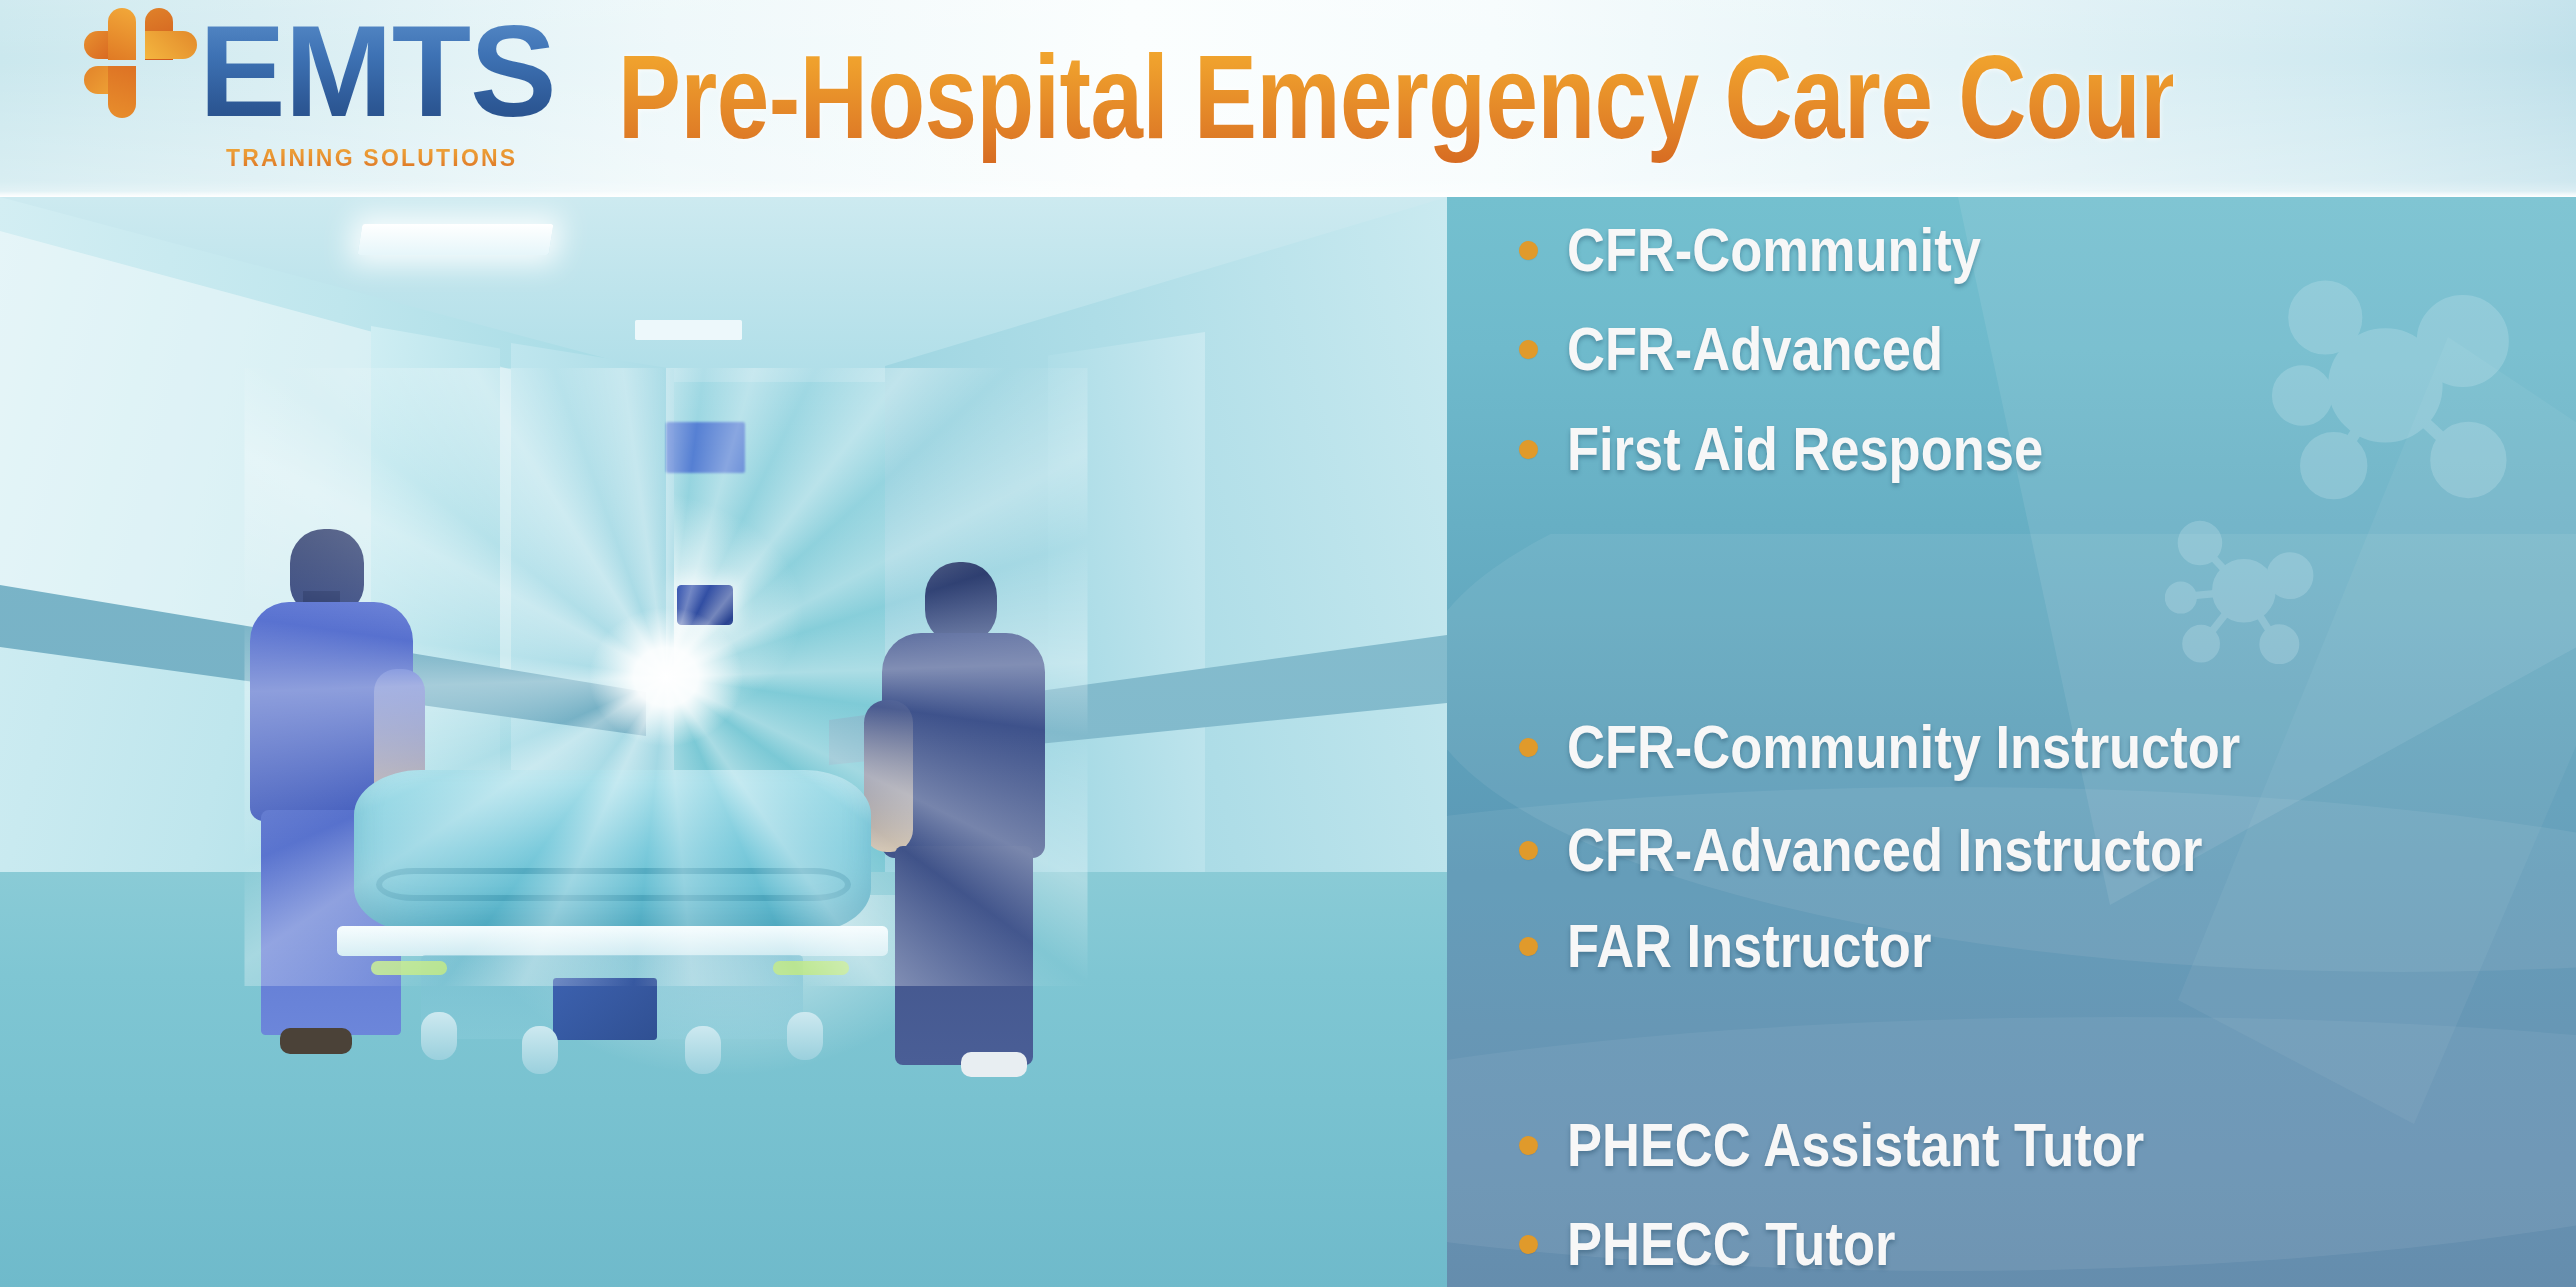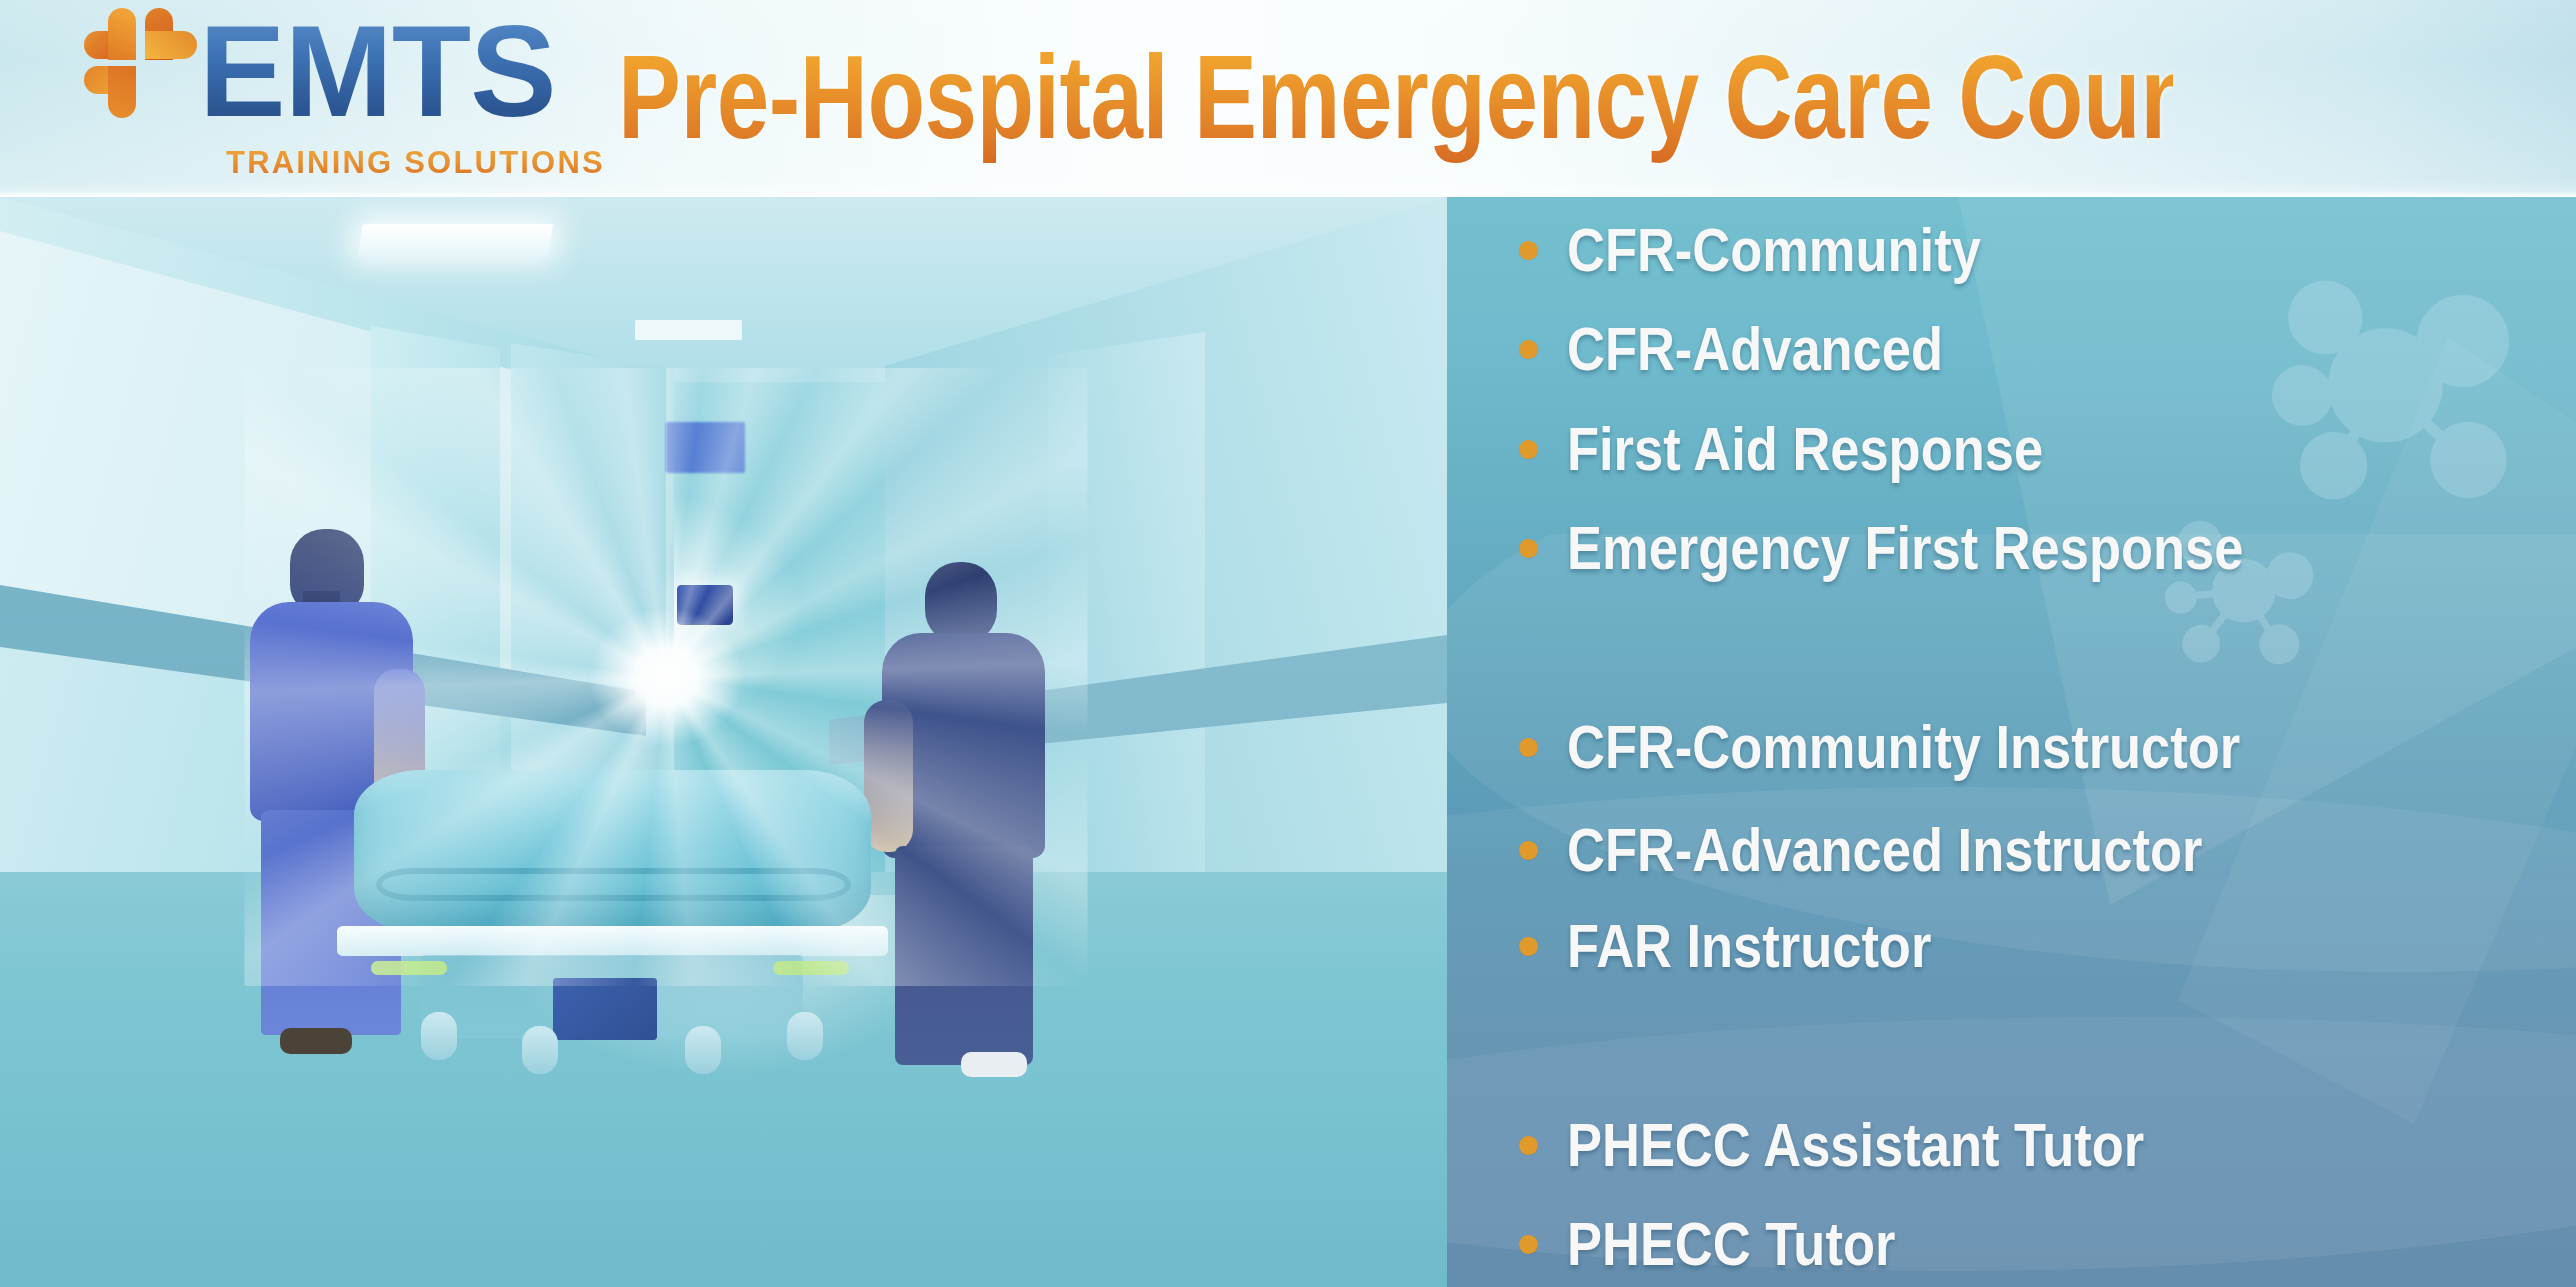--- a/index.html
+++ b/index.html
@@ -70,21 +70,21 @@
     font-size:130px; font-weight:bold; letter-spacing:-1.1px;
     font-family:"Liberation Sans", sans-serif;
     line-height:1;
     background:linear-gradient(to bottom,#5B8FCB 0%, #3E72B4 38%, #2C5794 78%, #2A4F87 100%);
     -webkit-background-clip:text; background-clip:text; color:transparent;
     -webkit-text-fill-color:transparent;
     text-shadow:none;
   }
   .logo-tagline {
     position:absolute; left:142px; top:142px;
-    font-size:31px; font-weight:bold; letter-spacing:2.2px;
+    font-size:23px; font-weight:bold; letter-spacing:2.2px;
     font-family:"Liberation Sans", sans-serif;
     background:linear-gradient(to bottom,#F0A93A 0%, #E79030 50%, #D96C22 100%);
     -webkit-background-clip:text; background-clip:text; color:transparent;
     -webkit-text-fill-color:transparent;
     white-space:nowrap;
   }
 
   
   .poster-title {
     position:absolute; left:618px; top:12.4px;
@@ -470,24 +470,20 @@
         <span class="course-label">CFR-Community</span>
       </li>
       <li class="course-item" style="top:119px">
         <span class="bullet"></span>
         <span class="course-label">CFR-Advanced</span>
       </li>
       <li class="course-item" style="top:219px">
         <span class="bullet"></span>
         <span class="course-label">First Aid Response</span>
       </li>
-      <li class="course-item" style="top:318px">
-        <span class="bullet"></span>
-        <span class="course-label">Emergency First Response</span>
-      </li>
       <li class="course-item" style="top:517px">
         <span class="bullet"></span>
         <span class="course-label">CFR-Community Instructor</span>
       </li>
       <li class="course-item" style="top:620px">
         <span class="bullet"></span>
         <span class="course-label">CFR-Advanced Instructor</span>
       </li>
       <li class="course-item" style="top:716px">
         <span class="bullet"></span>

